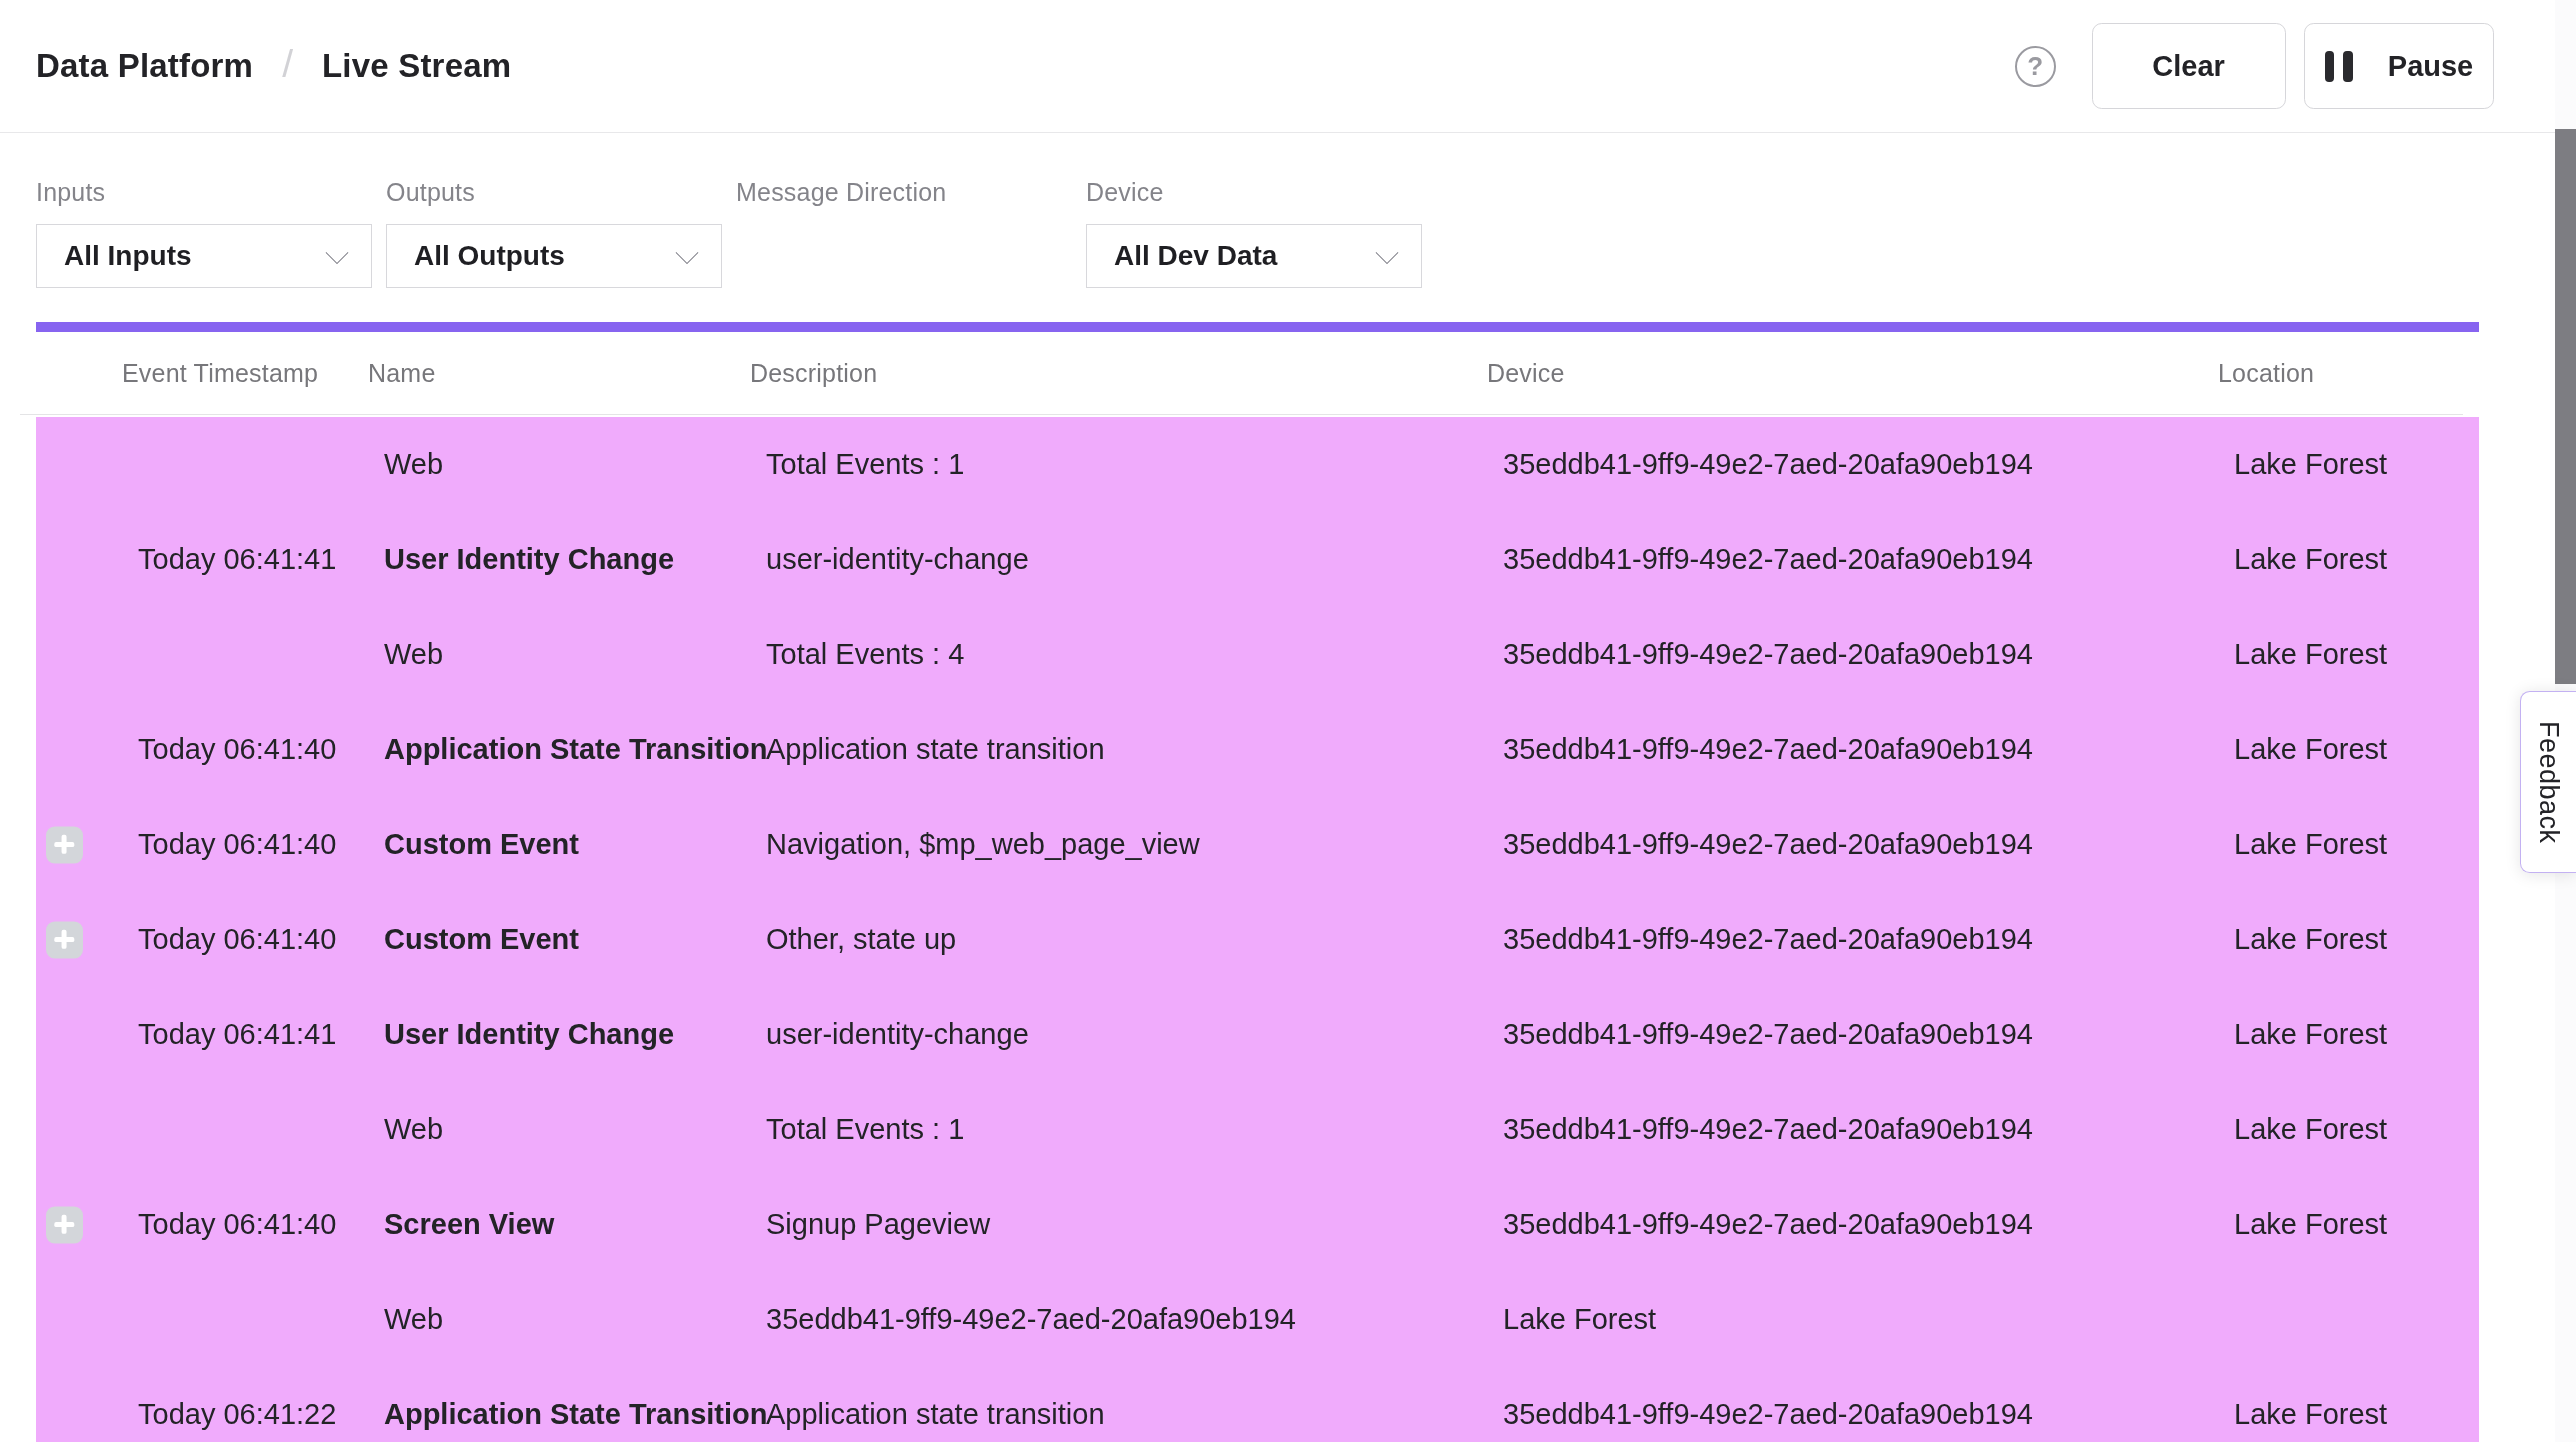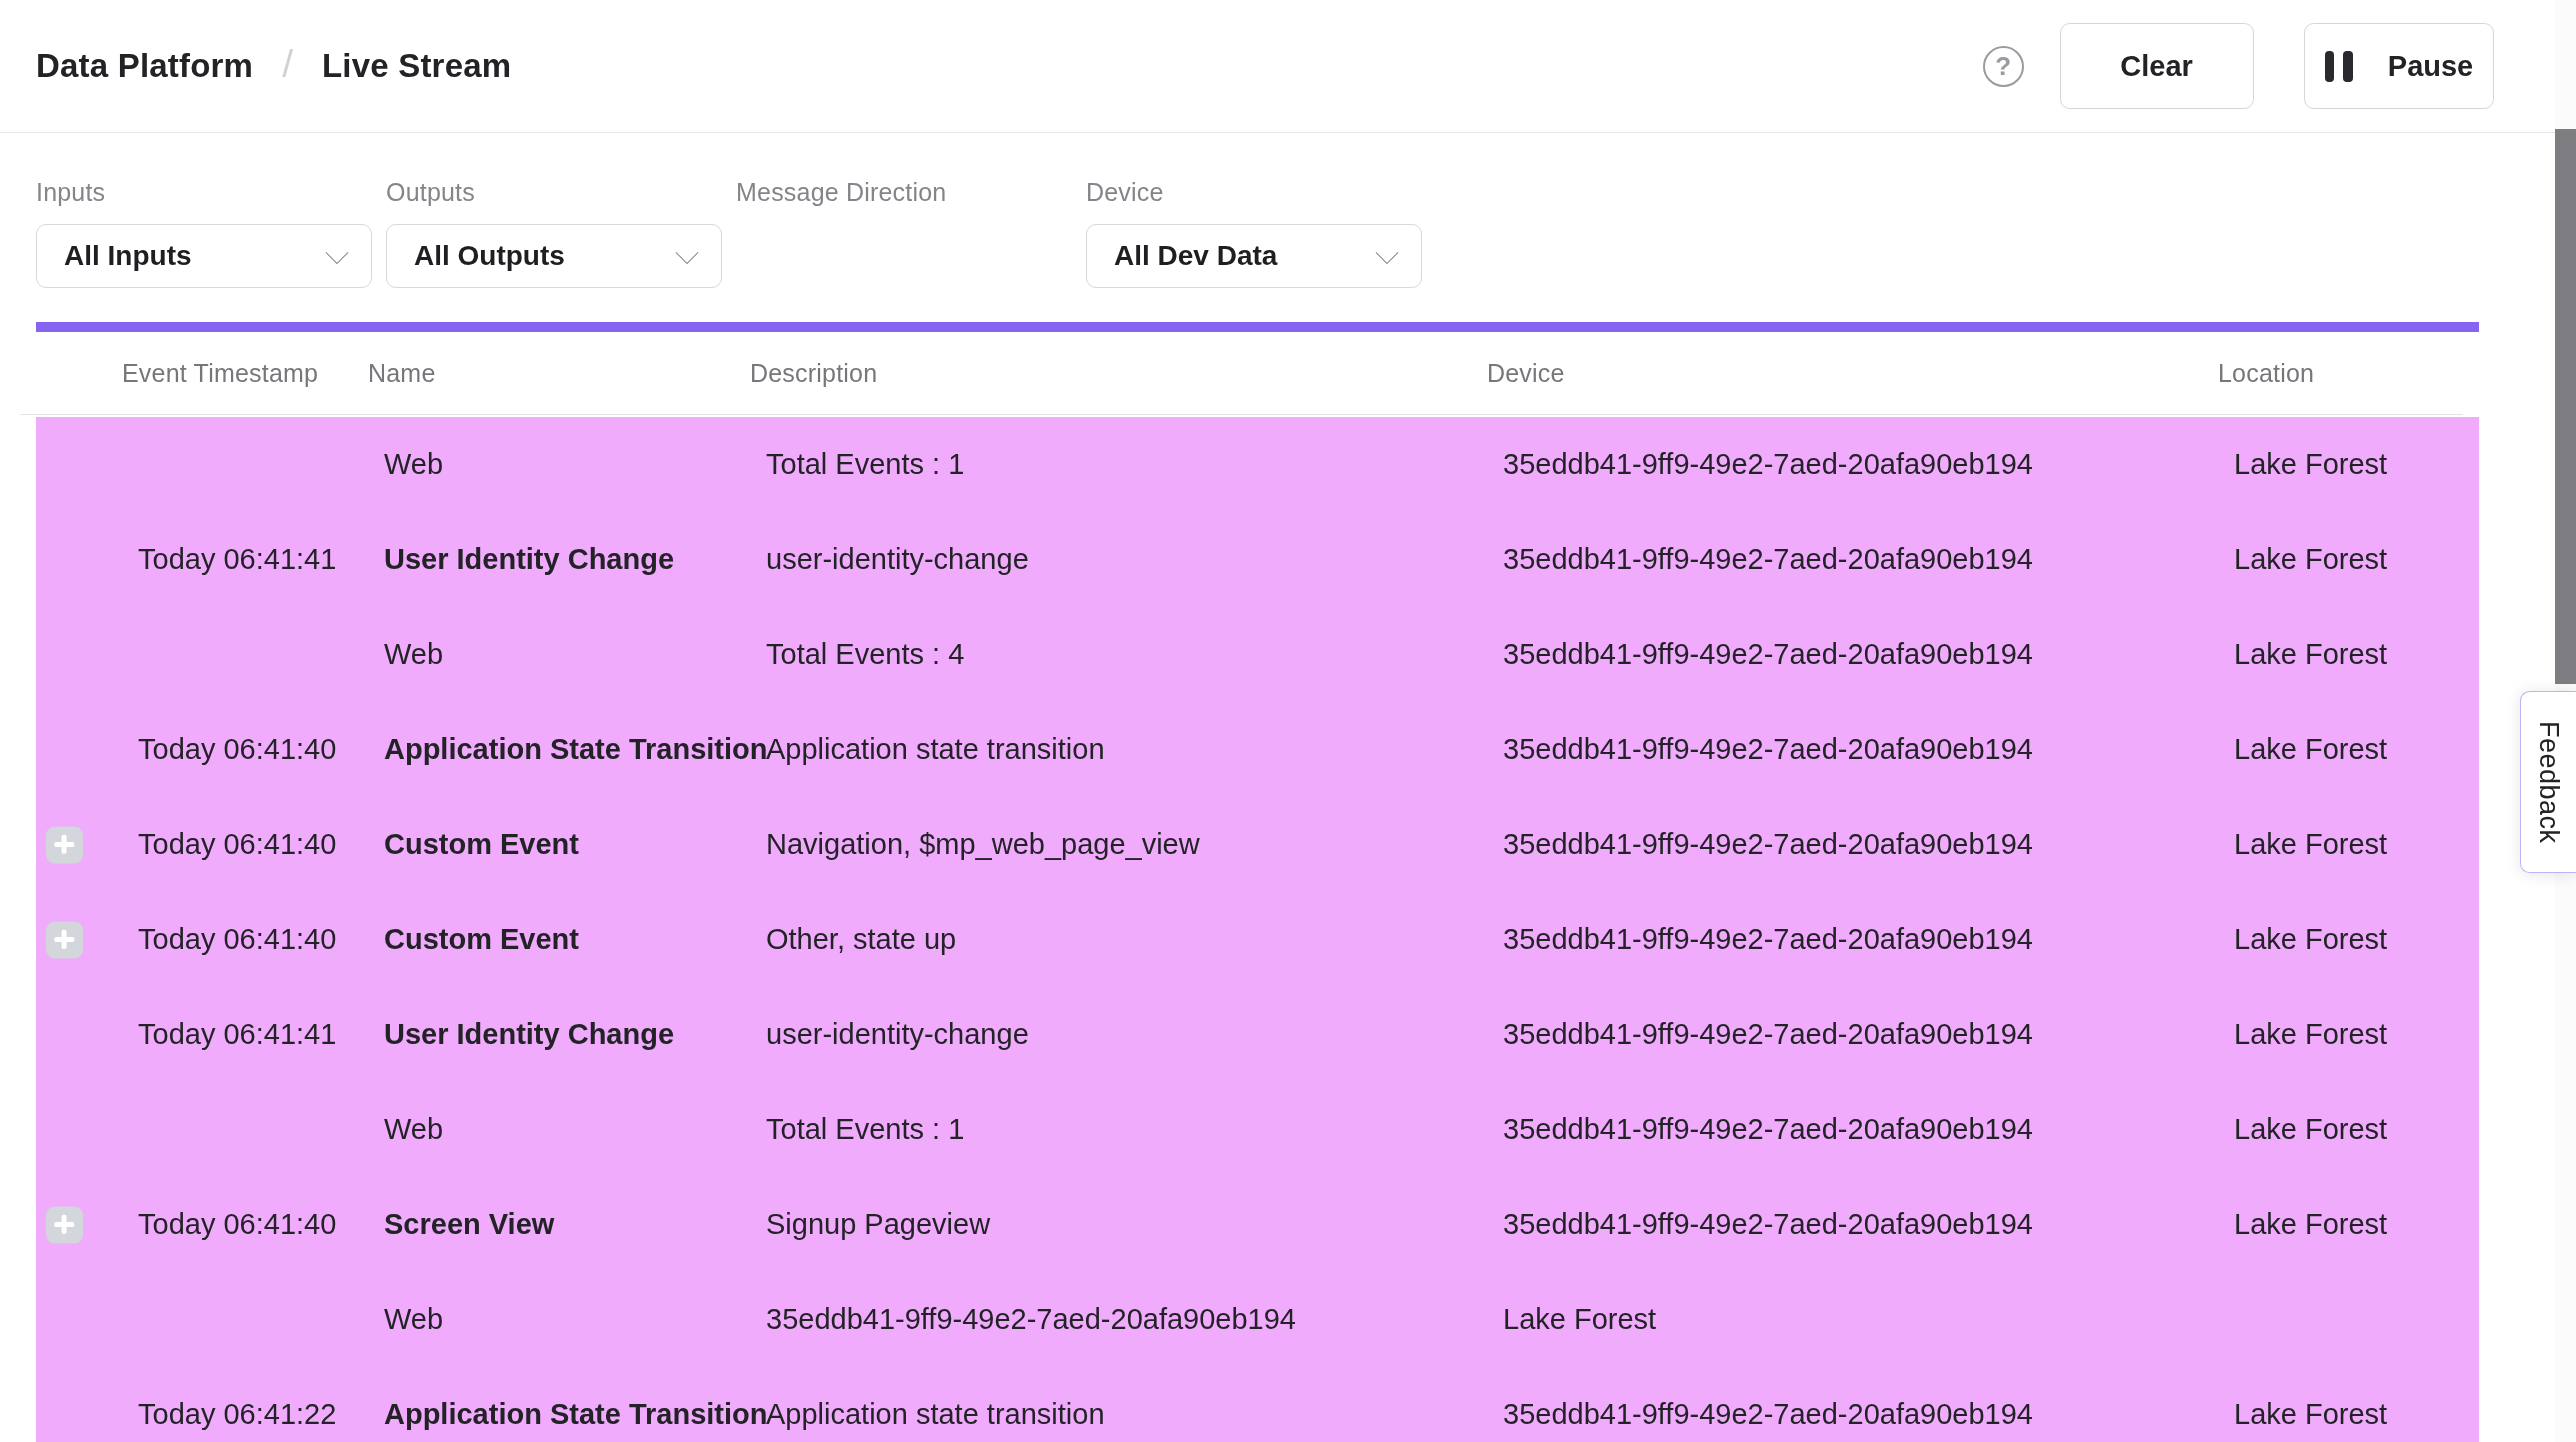--- a/index.html
+++ b/index.html
@@ -35,34 +35,34 @@
   }
   .btn {
     height: 86px; background: #ffffff;
     border: 1.9px solid #d6d6da; border-radius: 9.7px;
     font-family: "Liberation Sans", sans-serif;
     font-size: 29px; font-weight: 700; color: #232327;
     display: flex; align-items: center; justify-content: center;
     cursor: pointer;
   }
   .btn-clear { width: 194px; }
-  .btn-pause { width: 190px; gap: 35px; margin-left: 32px; }
+  .btn-pause { width: 190px; gap: 35px; }
   .pause-glyph { display: flex; gap: 8.7px; }
   .pause-glyph i { display: block; width: 9.7px; height: 31px; background: #2a2a2e; border-radius: 3.9px; }
 
   
   .filters {
     position: absolute; top: 133px; left: 0; width: 2576px;
     padding: 45px 0 0 36px;
     display: flex; gap: 14px;
   }
   .filter-group { width: 336px; }
   .filter-label { font-size: 25px; color: #84848a; margin-bottom: 16.5px; letter-spacing: 0.2px; }
   .filter-select {
-    height: 64px; border: 1.9px solid #d8d8dc; border-radius: 10px; background: #fff;
+    height: 64px; border: 1.9px solid #d8d8dc; border-radius: 0; background: #fff;
     display: flex; align-items: center; justify-content: space-between;
     padding: 0 29px 0 27px; cursor: pointer;
   }
   .filter-value { font-size: 28px; font-weight: 700; color: #1f1f23; }
   .chevron {
     width: 16.5px; height: 16.5px;
     border-right: 2.9px solid #a6a6ac; border-bottom: 2.9px solid #a6a6ac;
     transform: rotate(45deg) translateY(-3.9px);
     border-radius: 1px;
   }

